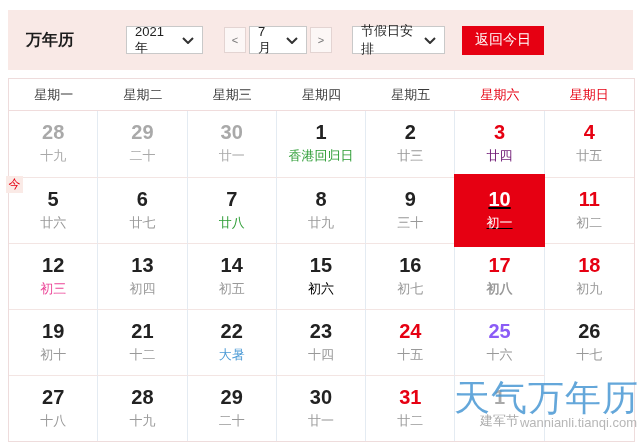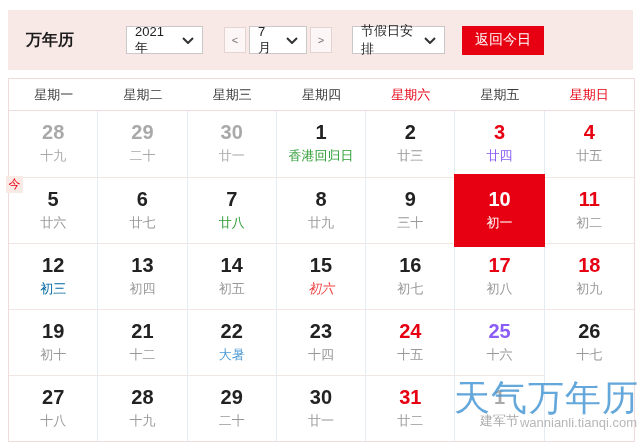--- a/index.html
+++ b/index.html
@@ -43,21 +43,21 @@
   .weekcell.weekend { color:#e60012; }
   .grid { display:flex; flex-wrap:wrap; }
   .cell {
     width:calc(100%/7); height:66px; box-sizing:border-box; position:relative;
     text-align:center; padding-top:9px; cursor:pointer;
   }
   .cell:not(:nth-child(7n)) { border-right:1px solid #e4ebf2; }
   .cell:nth-child(n+8) { border-top:1px solid #f3e5e3; }
   .cell .day   { display:block; font-size:20px; font-weight:700; line-height:24px; }
   .cell .lunar { display:block; font-size:13px; line-height:20px; margin-top:2px; }
-  .cell.today { background:#15803d; }
+  .cell.today { background:#15803d;text-decoration:underline; }
   .cell.today::before {
     content:""; position:absolute; left:-1px; right:-1px; top:-4px; bottom:-4px;
     background:#e60012; z-index:1;
   }
   .cell.today .day, .cell.today .lunar { position:relative; z-index:2; }
   .today-badge {
     position:absolute; left:-3px; top:97px; width:17px; height:17px; z-index:6;
     background:#faeae6; color:#e60012; font-size:12px; line-height:17px; text-align:center;
   }
   
@@ -104,22 +104,22 @@
 
   <button class="today-btn">返回今日</button>
 </div>
 
 <div class="caltable">
   <div class="weekrow" id="weekrow">
       <div class="weekcell">星期一</div>
       <div class="weekcell">星期二</div>
       <div class="weekcell">星期三</div>
       <div class="weekcell">星期四</div>
+      <div class="weekcell">星期五</div>
       <div class="weekcell weekend">星期六</div>
-      <div class="weekcell">星期五</div>
       <div class="weekcell weekend">星期日</div>
     </div>
   <div class="grid" id="grid">
       <div class="cell">
         <span class="day" style="color: rgb(169, 169, 169);">28</span>
         <span class="lunar" style="color: rgb(169, 169, 169);">十九</span>
       </div>
       <div class="cell">
         <span class="day" style="color: rgb(169, 169, 169);">29</span>
         <span class="lunar" style="color: rgb(169, 169, 169);">二十</span>
@@ -131,21 +131,21 @@
       <div class="cell">
         <span class="day" style="color: rgb(34, 34, 34);">1</span>
         <span class="lunar" style="color: rgb(46, 157, 54);">香港回归日</span>
       </div>
       <div class="cell">
         <span class="day" style="color: rgb(34, 34, 34);">2</span>
         <span class="lunar" style="color: rgb(153, 153, 153);">廿三</span>
       </div>
       <div class="cell">
         <span class="day" style="color: rgb(230, 0, 18);">3</span>
-        <span class="lunar" style="color: #8b5cf6;">廿四</span>
+        <span class="lunar" style="color: #701a75;">廿四</span>
       </div>
       <div class="cell">
         <span class="day" style="color: rgb(230, 0, 18);">4</span>
         <span class="lunar" style="color: rgb(153, 153, 153);">廿五</span>
       </div>
       <div class="cell">
         <span class="day" style="color: rgb(34, 34, 34);">5</span>
         <span class="lunar" style="color: rgb(153, 153, 153);">廿六</span>
       </div>
       <div class="cell">
@@ -167,41 +167,41 @@
       <div class="cell today">
         <span class="day" style="color: rgb(255, 255, 255);">10</span>
         <span class="lunar" style="color: rgb(255, 255, 255);">初一</span>
       </div>
       <div class="cell">
         <span class="day" style="color: rgb(230, 0, 18);">11</span>
         <span class="lunar" style="color: rgb(153, 153, 153);">初二</span>
       </div>
       <div class="cell">
         <span class="day" style="color: rgb(34, 34, 34);">12</span>
-        <span class="lunar" style="color: #0369a1;">初三</span>
+        <span class="lunar" style="color: #ec4899;">初三</span>
       </div>
       <div class="cell">
         <span class="day" style="color: rgb(34, 34, 34);">13</span>
         <span class="lunar" style="color: rgb(153, 153, 153);">初四</span>
       </div>
       <div class="cell">
         <span class="day" style="color: rgb(34, 34, 34);">14</span>
         <span class="lunar" style="color: rgb(153, 153, 153);">初五</span>
       </div>
       <div class="cell">
         <span class="day" style="color: rgb(34, 34, 34);">15</span>
-        <span class="lunar" style="color: #ef4444; font-style: italic;">初六</span>
+        <span class="lunar" style="color: #000000;">初六</span>
       </div>
       <div class="cell">
         <span class="day" style="color: rgb(34, 34, 34);">16</span>
         <span class="lunar" style="color: rgb(153, 153, 153);">初七</span>
       </div>
       <div class="cell">
         <span class="day" style="color: rgb(230, 0, 18);">17</span>
-        <span class="lunar" style="color: rgb(153, 153, 153);">初八</span>
+        <span class="lunar" style="color: rgb(153, 153, 153); font-weight: bold;">初八</span>
       </div>
       <div class="cell">
         <span class="day" style="color: rgb(230, 0, 18);">18</span>
         <span class="lunar" style="color: rgb(153, 153, 153);">初九</span>
       </div>
       <div class="cell">
         <span class="day" style="color: rgb(34, 34, 34);">19</span>
         <span class="lunar" style="color: rgb(153, 153, 153);">初十</span>
       </div>
       <div class="cell">

